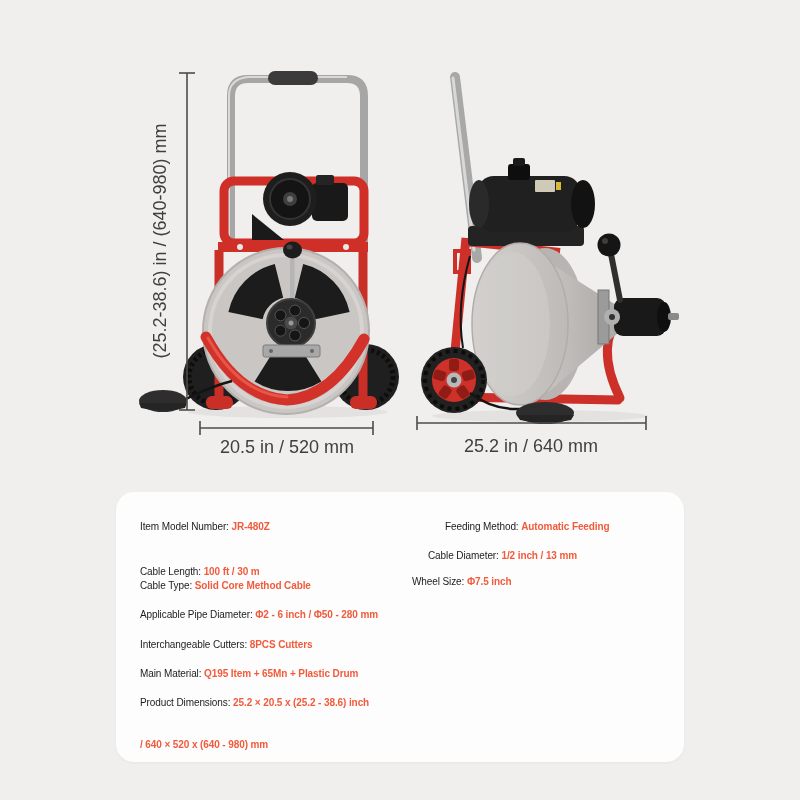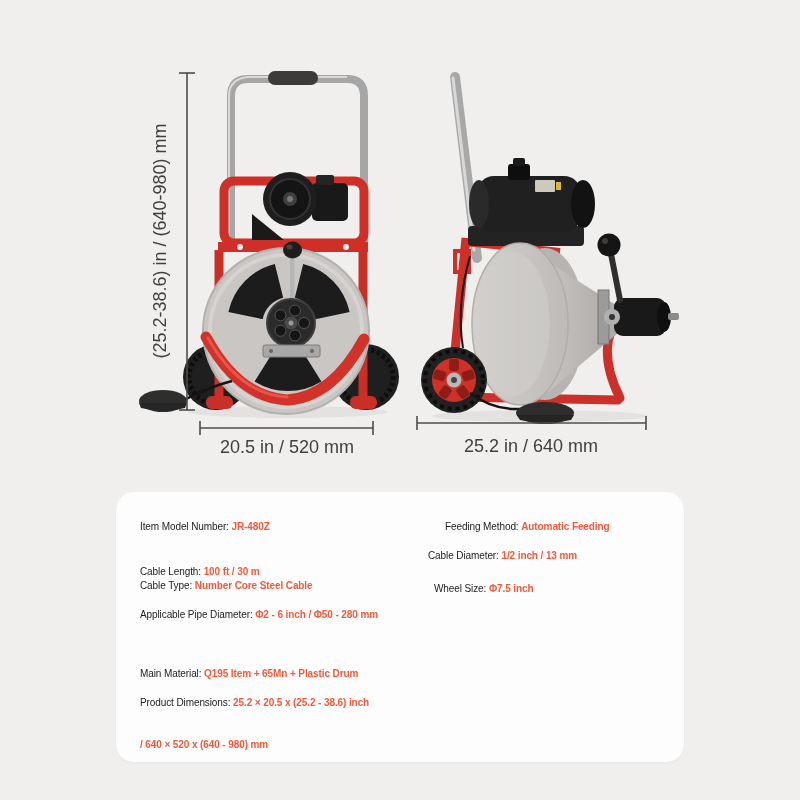--- a/index.html
+++ b/index.html
@@ -209,21 +209,22 @@
     <text class="dim-label" x="287" y="453" text-anchor="middle">20.5 in / 520 mm</text>
     <text class="dim-label" x="531" y="452" text-anchor="middle">25.2 in / 640 mm</text>
   </svg>
 
   
   <div id="specs-panel">
     <div class="spec-row" style="left:24px;top:25px;"><span>Item Model Number: </span><span class="spec-value">JR-480Z</span></div>
     <div class="spec-row" style="left:296px;top:25px;margin-left:33px;"><span>Feeding Method: </span><span class="spec-value">Automatic Feeding</span></div>
     <div class="spec-row" style="left:24px;top:54px;margin-top:16px;"><span>Cable Length: </span><span class="spec-value">100 ft / 30 m</span></div>
     <div class="spec-row" style="left:312px;top:54px;"><span>Cable Diameter: </span><span class="spec-value">1/2 inch / 13 mm</span></div>
-    <div class="spec-row" style="left:24px;top:84px;"><span>Cable Type: </span><span class="spec-value">Number Core Steel Cable</span></div>
-    <div class="spec-row" style="left:296px;top:87px;margin-left:22px;"><span>Wheel Size: </span><span class="spec-value">Φ7.5 inch</span></div>
+    <div class="spec-row" style="left:24px;top:84px;"><span>Cable Type: </span><span class="spec-value">Solid Core Method Cable</span></div>
+    <div class="spec-row" style="left:296px;top:80px;"><span>Wheel Size: </span><span class="spec-value">Φ7.5 inch</span></div>
     <div class="spec-row" style="left:24px;top:113px;"><span>Applicable Pipe Diameter: </span><span class="spec-value">Φ2 - 6 inch / Φ50 - 280 mm</span></div>
+    <div class="spec-row" style="left:24px;top:143px;"><span>Interchangeable Cutters: </span><span class="spec-value">8PCS Cutters</span></div>
     <div class="spec-row" style="left:24px;top:172px;"><span>Main Material: </span><span class="spec-value">Q195 Item + 65Mn + Plastic Drum</span></div>
     <div class="spec-row" style="left:24px;top:201px;"><span>Product Dimensions: </span><span class="spec-value">25.2 × 20.5 x (25.2 - 38.6) inch</span></div>
     <div class="spec-row" style="left:24px;top:231px;margin-top:12px;"><span></span><span class="spec-value">/ 640 × 520 x (640 - 980) mm</span></div>
   </div>
 
 </div>
 
 </body></html>

